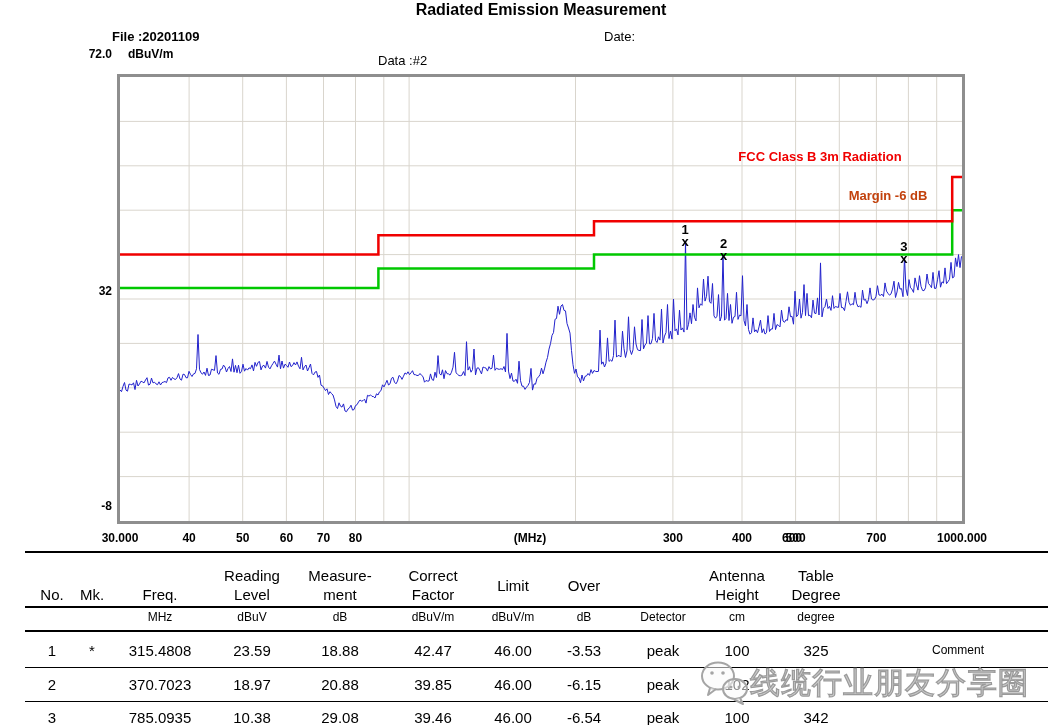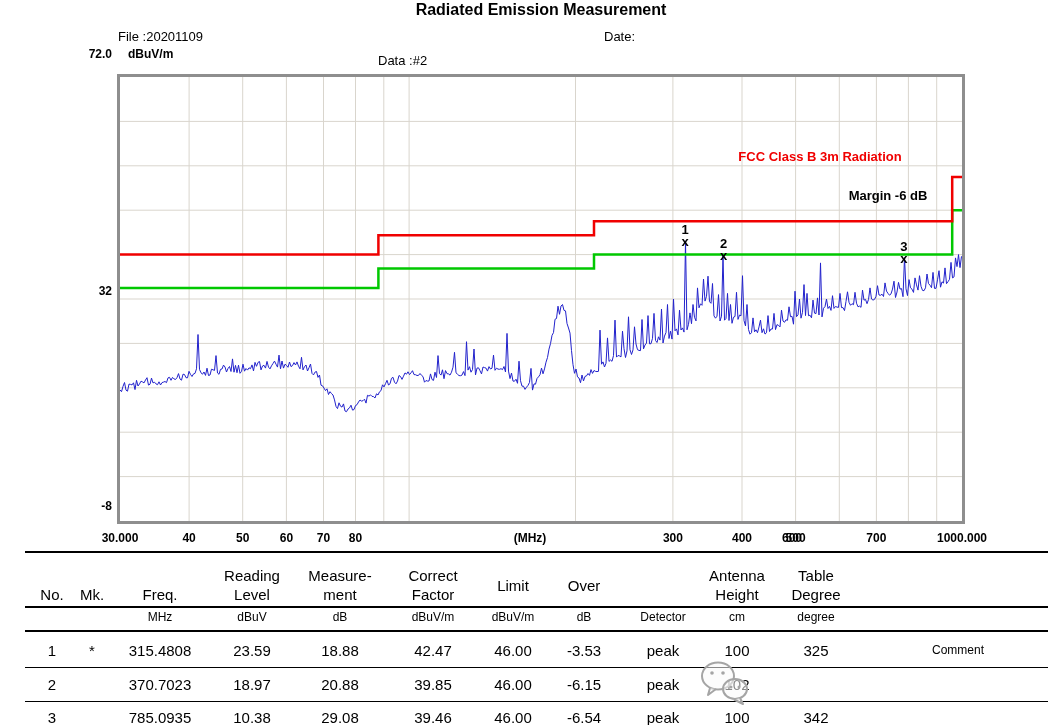--- a/index.html
+++ b/index.html
@@ -4,34 +4,34 @@
 <style>
   html,body{margin:0;padding:0;}
   body{
     width:1054px;height:725px;position:relative;overflow:hidden;
     background:#ffffff;font-family:"Liberation Sans",sans-serif;color:#000;
   }
   .abs{position:absolute;}
   #title{left:0;top:1px;width:100%;text-align:center;text-indent:28px;
     font-size:16px;font-weight:bold;}
   .info{top:29px;font-size:13px;}
-  #info-file{left:118px;}
+  #info-file{left:112px;font-weight:bold;}
   #info-data{left:378px;margin-top:24px;}
   #info-date{left:604px;}
   #info-time{left:793px;margin-top:48px;}
   .ylab{font-size:12px;font-weight:bold;width:54px;text-align:right;left:58px;}
   #ylab-top{top:47px;}
   #ylab-unit{left:128px;top:47px;width:80px;text-align:left;}
   #ylab-mid{top:284px;}
   #ylab-bot{top:499px;}
   #plotbox{left:117px;top:74px;width:842px;height:444px;border:3px solid #8e8e8e;background:#fff;}
   #plotbox svg{display:block;}
   .chart-note{position:absolute;font-size:13px;font-weight:bold;white-space:nowrap;transform:translateX(-50%);}
   #limit-note{left:700px;top:72px;color:#f00000;}
-  #margin-note{left:768px;top:111px;color:#000000;}
+  #margin-note{left:768px;top:111px;color:#c2410c;}
   .xtick{position:absolute;top:531px;transform:translateX(-50%);
     font-size:12px;font-weight:bold;white-space:nowrap;}
   #xlabel{left:530px;top:531px;}
   .rule{left:25px;width:1023px;background:#000;}
   #rule-top{top:551px;height:2px;}
   #rule-head{top:606px;height:2px;}
   #rule-units{top:630px;height:2px;}
   #rule-r1{top:667px;height:1px;}
   #rule-r2{top:701px;height:1px;}
   .tgrid{left:28px;width:1022px;display:grid;
@@ -206,13 +206,14 @@
   <svg width="52" height="50" viewBox="0 0 52 50">
     <ellipse cx="20" cy="18" rx="16" ry="13.5" fill="#fafafa" fill-opacity="0.55" stroke="#a5a5a5" stroke-width="2"></ellipse>
     <circle cx="14" cy="15" r="1.8" fill="#a5a5a5"></circle>
     <circle cx="25" cy="15" r="1.8" fill="#a5a5a5"></circle>
     <path d="M12 30 L10 37 L18 31" fill="#fafafa" fill-opacity="0.55" stroke="#a5a5a5" stroke-width="2" stroke-linejoin="round"></path>
     <ellipse cx="37" cy="31" rx="12" ry="10" fill="#fafafa" fill-opacity="0.55" stroke="#a5a5a5" stroke-width="2"></ellipse>
     <circle cx="33" cy="29" r="1.5" fill="#a5a5a5"></circle>
     <circle cx="41" cy="29" r="1.5" fill="#a5a5a5"></circle>
     <path d="M42 40 L45 46 L36 41.5" fill="#fafafa" fill-opacity="0.55" stroke="#a5a5a5" stroke-width="2" stroke-linejoin="round"></path>
   </svg>
+  <span class="wm-text">线缆行业朋友分享圈</span>
 </div>
 
 </body></html>

